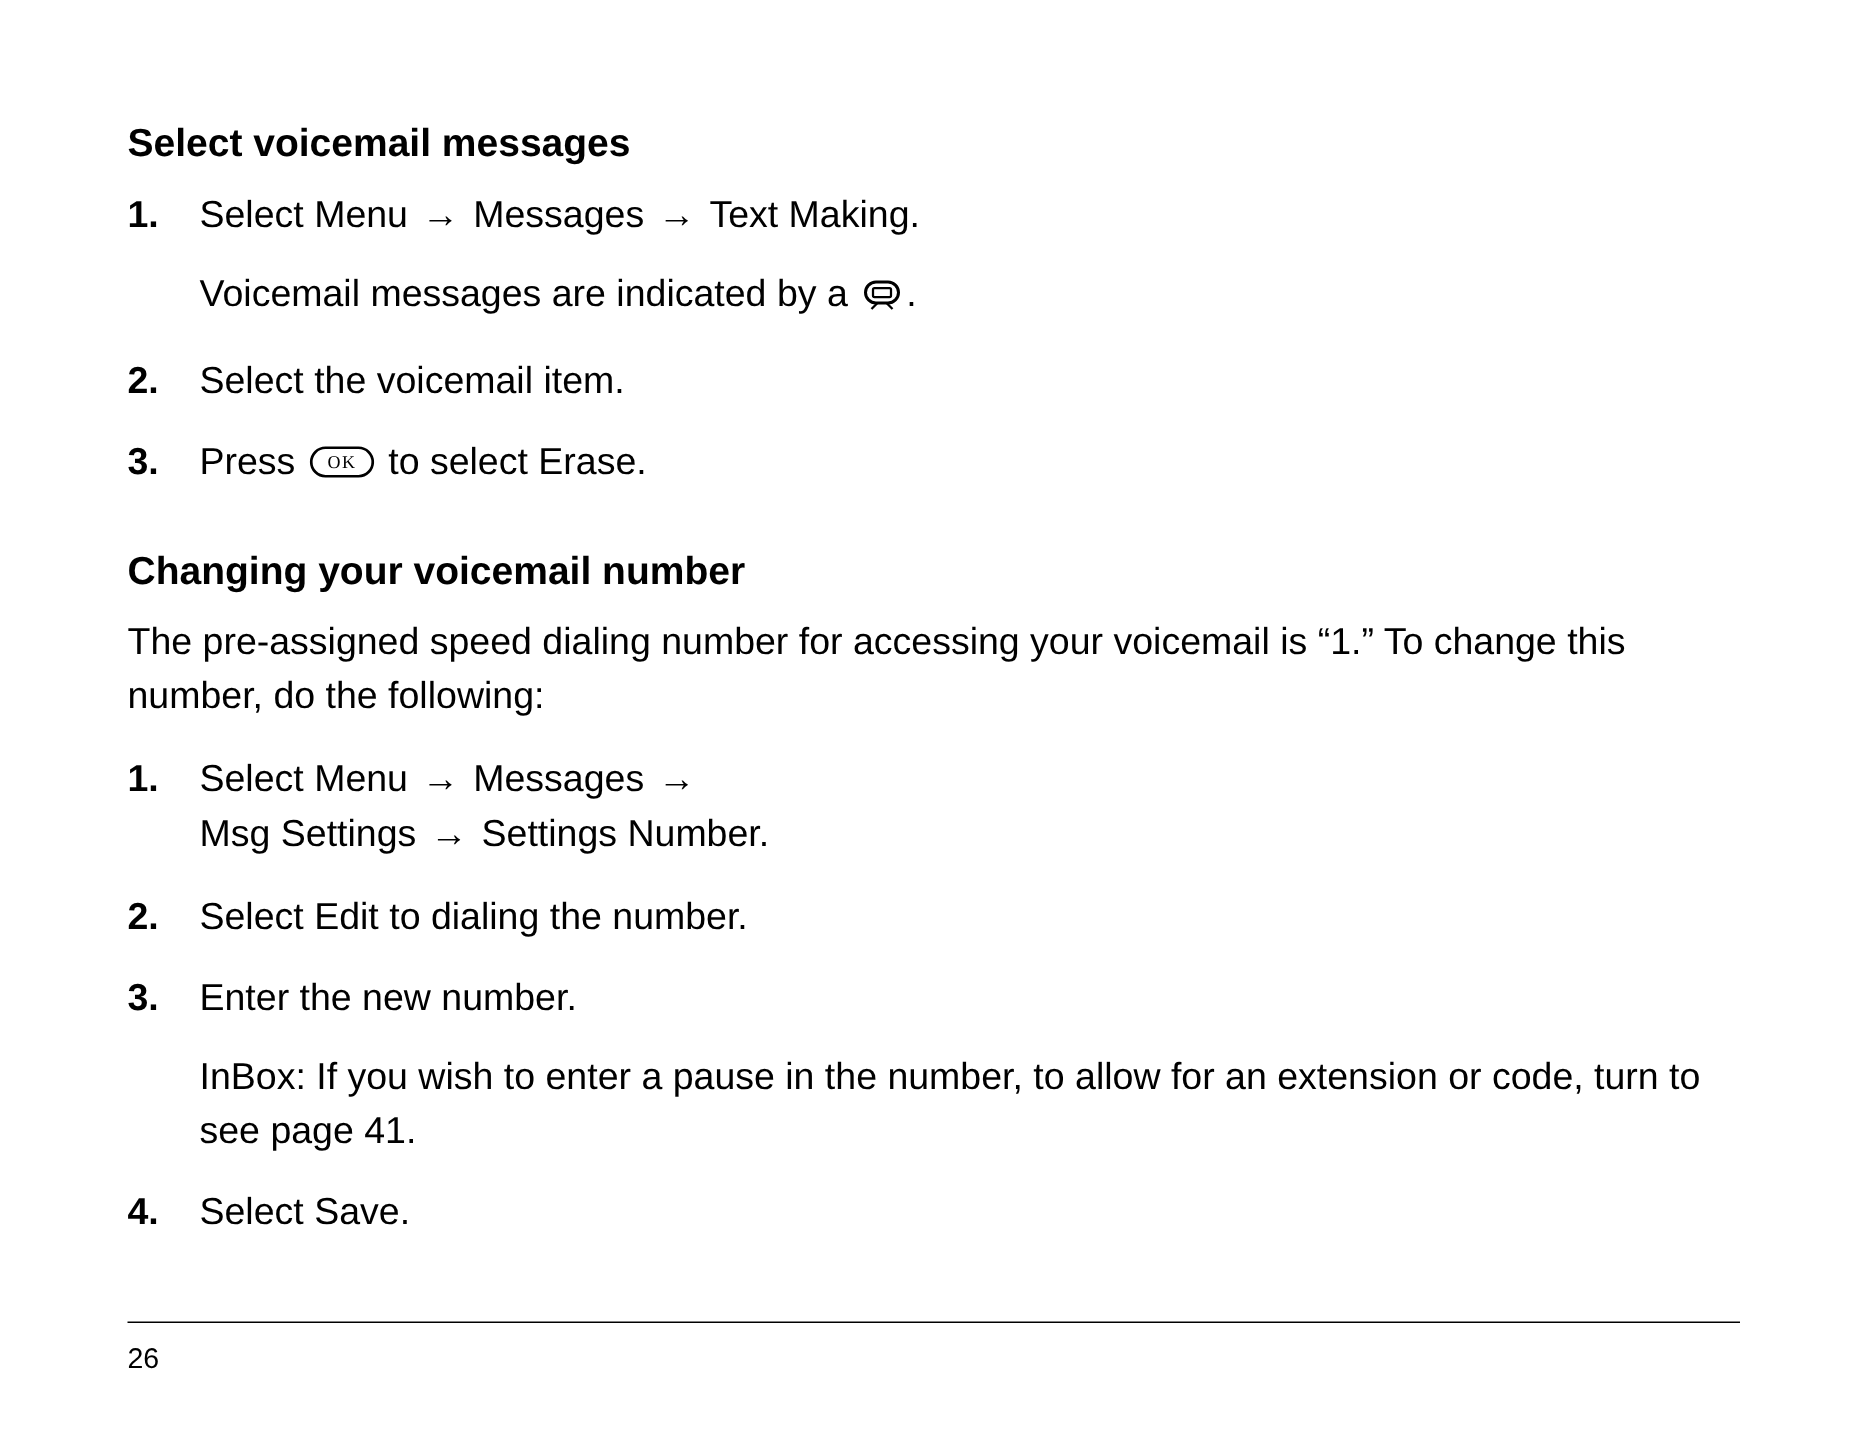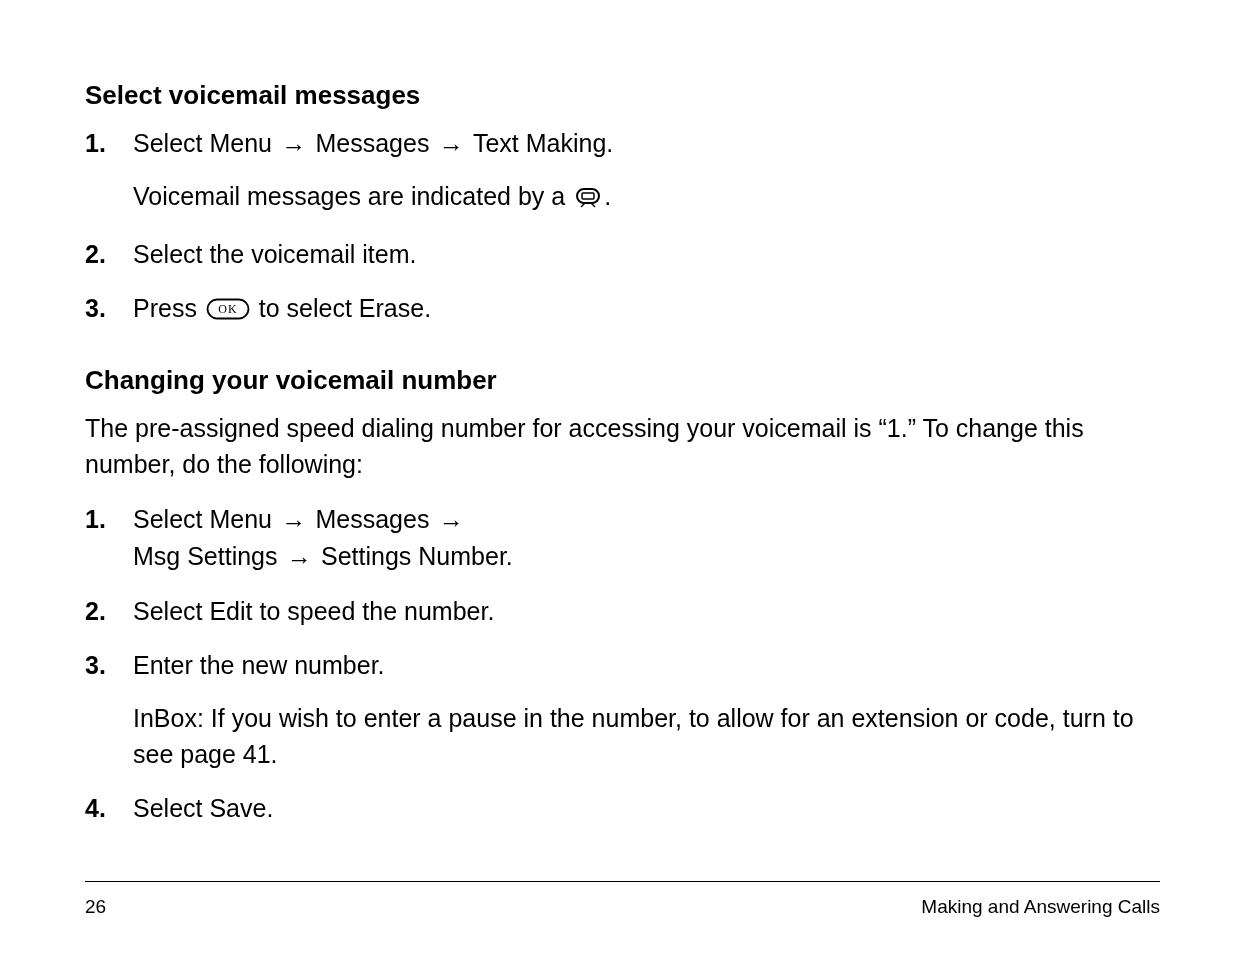--- a/index.html
+++ b/index.html
@@ -109,21 +109,21 @@
   <div class="ol-item">
     <div class="ol-num">1.</div>
     <div class="ol-body">
       <span>Select </span><span class="bold">Menu</span><span class="arrow"> → </span><span class="bold">Messages</span><span class="arrow"> →</span><br><span class="bold">Msg Settings</span><span class="arrow"> → </span><span class="bold">Settings Number</span><span>.</span>
     </div>
   </div>
 
   <div class="ol-item">
     <div class="ol-num">2.</div>
     <div class="ol-body">
-      <span>Select </span><span class="bold">Edit</span><span> to speed the number.</span>
+      <span>Select </span><span class="bold">Edit</span><span> to dialing the number.</span>
     </div>
   </div>
 
   <div class="ol-item">
     <div class="ol-num">3.</div>
     <div class="ol-body">
       <div>Enter the new number.</div>
       <div class="subline">
         <span class="bold">InBox:</span><span> If you wish to enter a pause in the number, to allow for an extension or code, turn to see page 41.</span>
       </div>
@@ -134,14 +134,13 @@
     <div class="ol-num">4.</div>
     <div class="ol-body">
       <span>Select </span><span class="bold">Save</span><span>.</span>
     </div>
   </div>
 </div>
 
 <div class="footer-rule"></div>
 <div class="footer">
   <span>26</span>
-  <span>Making and Answering Calls</span>
 </div>
 
 </body></html>

